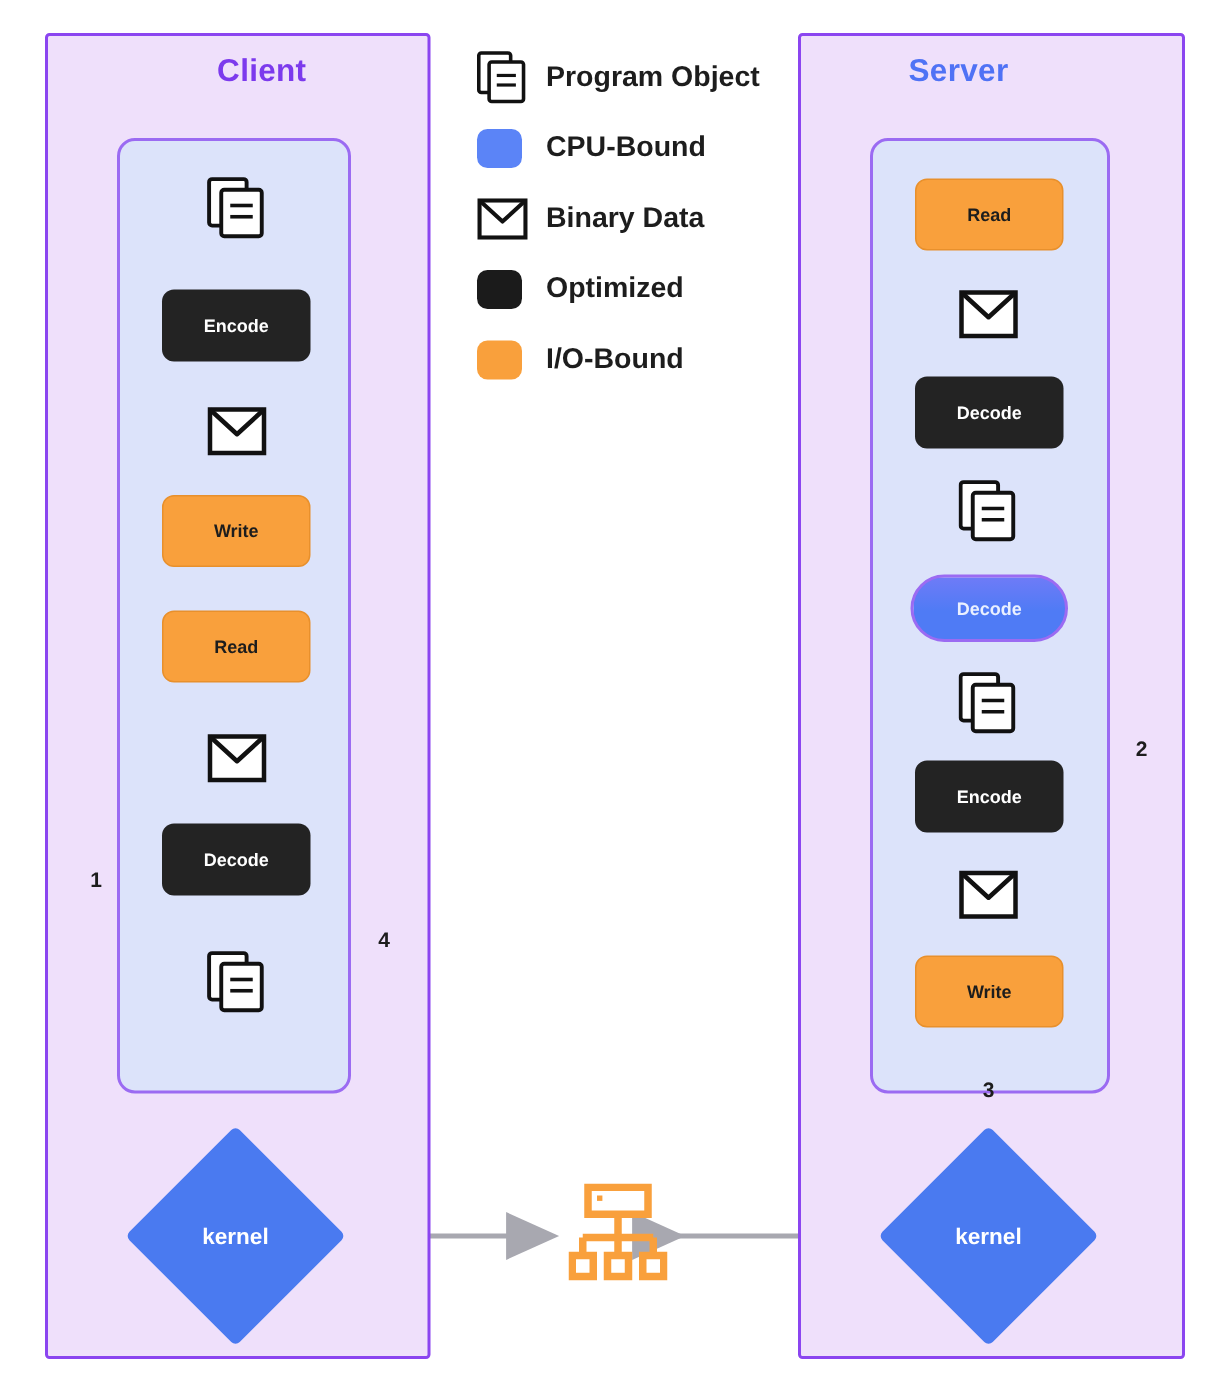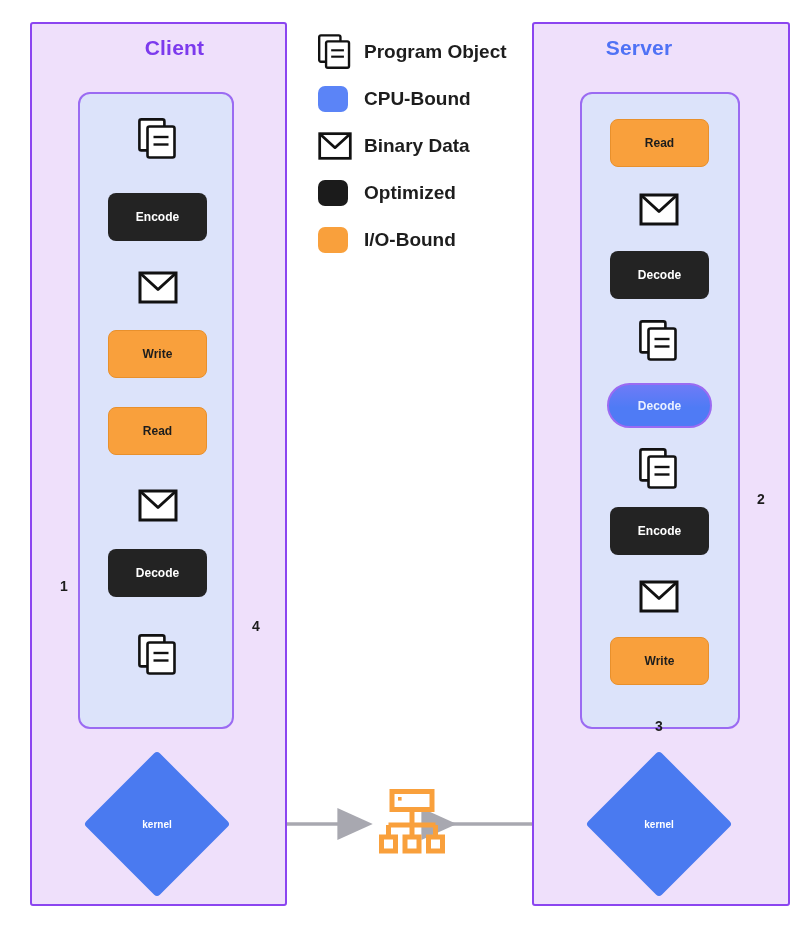--- a/index.html
+++ b/index.html
@@ -80,21 +80,21 @@
   }
   .kernel .dia{
     position:absolute;left:0;top:0;width:104px;height:104px;
     background:#4A7AF0;
     transform:rotate(45deg);
     border-radius:4px;
   }
   .kernel .klabel{
     position:absolute;left:0;top:0;width:104px;height:104px;
     display:flex;align-items:center;justify-content:center;
-    color:#ffffff;font-size:10px;font-weight:bold;
+    color:#ffffff;font-size:15px;font-weight:bold;
   }
 </style>
 </head>
 <body>
 
 <div id="stage">
 
   <svg id="edges" viewBox="0 0 805 926">
     <defs>
       <marker id="agray" markerWidth="9" markerHeight="9" refX="7.2" refY="4.5" orient="auto">

